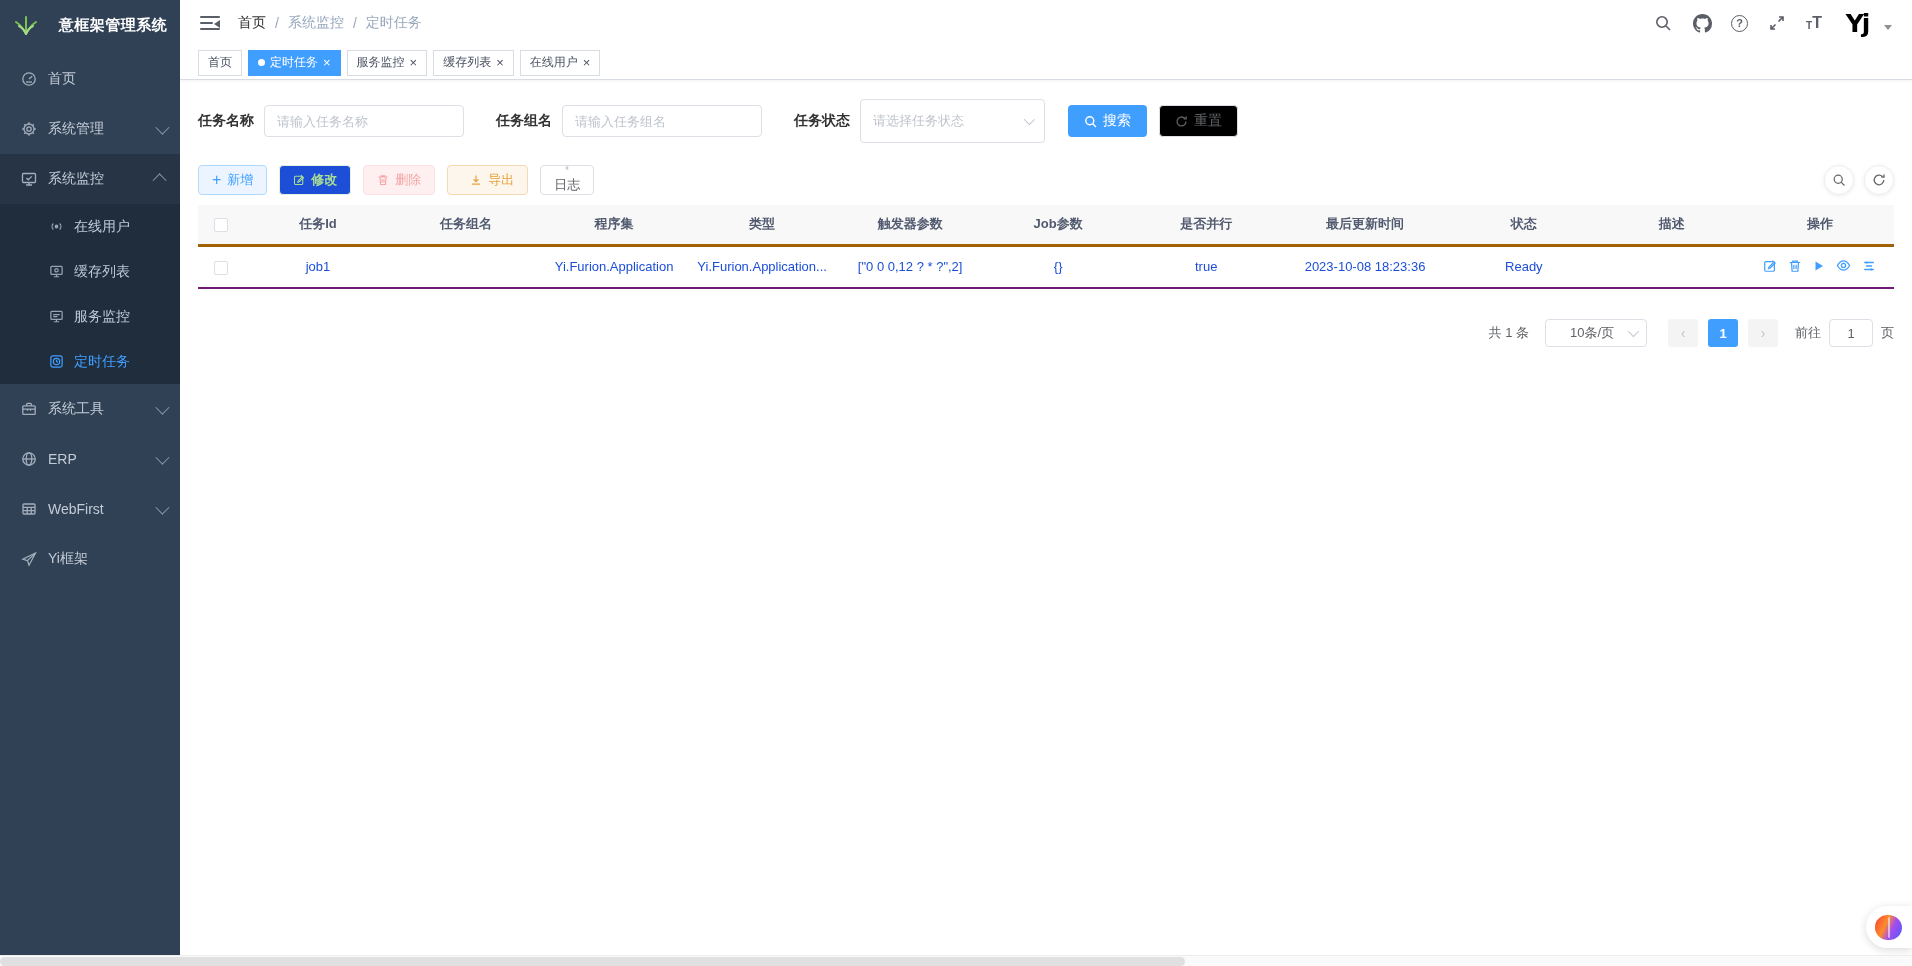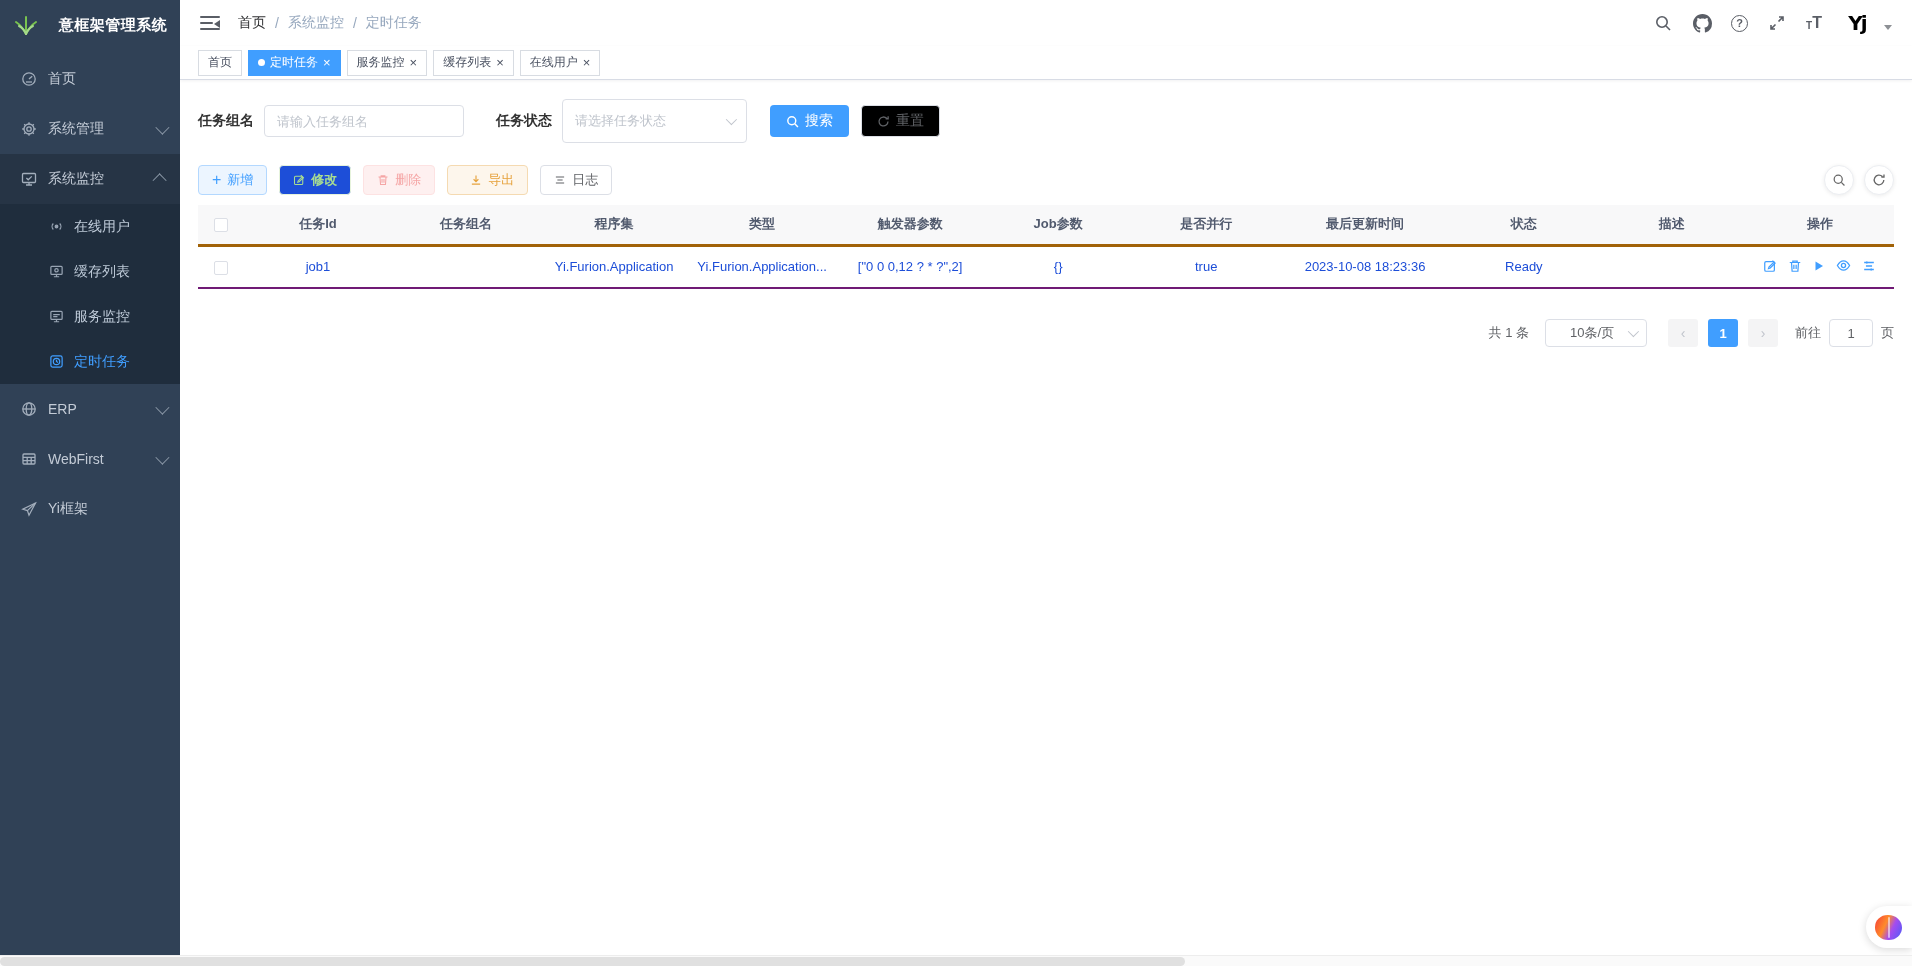--- a/index.html
+++ b/index.html
@@ -38,21 +38,21 @@
   .breadcrumb { display:flex; align-items:center; gap:9px; font-size:14px; }
   .bc-home { color:#303133; cursor:pointer; }
   .bc-sep { color:#97a8be; }
   .bc-item { color:#97a8be; }
   .nav-right { margin-left:auto; display:flex; align-items:center; gap:19px; color:#5a5e66; }
   .nav-ico { width:20px; height:20px; display:flex; align-items:center; justify-content:center; cursor:pointer; }
   .font-ico { display:flex; align-items:flex-end; cursor:pointer; font-weight:bold; color:#5a5e66; line-height:1; }
   .font-ico .t-sm { font-size:10px; }
   .font-ico .t-lg { font-size:16px; }
   .avatar { width:32px; height:32px; border-radius:4px; background:#fff; display:flex; align-items:center; justify-content:center; cursor:pointer; }
-  .avatar span { font-weight:900; font-size:20px; color:#000; font-family:"DejaVu Sans",sans-serif; letter-spacing:-2px; }
+  .avatar span { font-weight:900; font-size:25px; color:#000; font-family:"DejaVu Sans",sans-serif; letter-spacing:-2px; }
   .avatar-caret { width:0; height:0; border-left:4px solid transparent; border-right:4px solid transparent; border-top:5px solid #8d9095; margin-left:-8px; margin-top:8px; cursor:pointer; }
 
   .tabbar { height:34px; display:flex; align-items:center; gap:6px; padding:0 18px; border-bottom:1px solid #d8dce5; box-shadow:0 1px 3px rgba(0,21,41,.06); background:#fff; }
   .tab { height:26px; display:inline-flex; align-items:center; gap:5px; padding:0 9px; border:1px solid #d8dce2; background:#fff; color:#495060; font-size:12px; cursor:pointer; }
   .tab .tab-close { font-size:13px; line-height:1; color:inherit; cursor:pointer; }
   .tab.active { background:#409eff; border-color:#409eff; color:#fff; }
   .tab .dot { width:7px; height:7px; border-radius:50%; background:#fff; display:inline-block; }
 
   .content { padding:15px 18px 0; flex:1; }
 
@@ -69,21 +69,21 @@
   .btn-primary { background:#409eff; color:#fff; margin-left:23px; }
   .btn-plain { background:#000000; border-color:#dcdfe6; color:#606266; margin-left:12px; }
 
   
   .toolbar { display:flex; align-items:center; margin-bottom:10px; }
   .tbtn { height:30px; border-radius:4px; padding:0 13px; font-size:13px; display:inline-flex; align-items:center; gap:6px; margin-right:12px; border:1px solid; cursor:pointer; font-family:inherit; background:#fff; }
   .tbtn-add    { background:#ecf5ff; border-color:#b3d8ff; color:#409eff; }
   .tbtn-edit   { background:#1d4ed8; border-color:#e6f3dc; color:#a9dd91; cursor:not-allowed;font-weight:bold; }
   .tbtn-del    { background:#fef0f0; border-color:#fde2e2; color:#f5a5a5; cursor:not-allowed; }
   .tbtn-export { background:#fdf6ec; border-color:#f5dab1; color:#e6a23c;padding-left:22px; }
-  .tbtn-log    { background:#fff; border-color:#dcdfe6; color:#606266; }
+  .tbtn-log    { background:#fff; border-color:#dcdfe6; color:#606266;flex-direction:column; }
   .tbtn .plus { font-size:16px; line-height:1; font-weight:normal; }
   .toolbar-right { margin-left:auto; display:flex; gap:10px; }
   .circle-btn { width:30px; height:30px; border-radius:50%; border:1px solid #eceef2; background:#fff; display:flex; align-items:center; justify-content:center; color:#666; cursor:pointer; box-shadow:0 1px 4px rgba(0,0,0,.08); }
 
   
   table { width:100%; border-collapse:collapse; table-layout:fixed; font-size:13px; }
   thead th { background:#f8f8f9; color:#515a6e; font-weight:bold; height:40px; text-align:center; border-bottom:3px solid #a16207; white-space:nowrap; overflow:hidden; }
   tbody td { height:43px; text-align:center; color:#1d4ed8; border-bottom:2px solid #701a75; white-space:nowrap; overflow:hidden; text-overflow:ellipsis; }
   .checkbox { width:14px; height:14px; border:1px solid #dcdfe6; border-radius:2px; background:#fff; display:inline-block; vertical-align:middle; cursor:pointer; }
   .op-icons { display:inline-flex; align-items:center; gap:11px; color:#409eff; }
@@ -204,20 +204,30 @@
           <svg width="15" height="15" viewBox="0 0 16 16" fill="none" stroke="currentColor" stroke-width="1.3">
             <rect x="2" y="2" width="12" height="12" rx="2"></rect>
               <circle cx="8" cy="8" r="3.4"></circle>
               <path d="M8 6.2 V8 l1.6 1"></path>
           </svg>
         </span>
         <span>定时任务</span>
       </div>
     </div>
 
+    <div class="menu-item">
+      <span class="mi-icon">
+        <svg width="16" height="16" viewBox="0 0 16 16" fill="none" stroke="currentColor" stroke-width="1.3">
+          <rect x="1.8" y="4.8" width="12.4" height="8.6" rx="1"></rect>
+            <path d="M5.6 4.8 V3.4 a1 1 0 0 1 1 -1 h2.8 a1 1 0 0 1 1 1 v1.4 M1.8 8.2 h12.4 M6.5 8.2 v1.6 M9.5 8.2 v1.6"></path>
+        </svg>
+      </span>
+      <span class="mi-label">系统工具</span>
+      <i class="chev down"></i>
+    </div>
 
     <div class="menu-item">
       <span class="mi-icon">
         <svg width="16" height="16" viewBox="0 0 16 16" fill="none" stroke="currentColor" stroke-width="1.3">
           <circle cx="8" cy="8" r="6.2"></circle>
             <ellipse cx="8" cy="8" rx="2.8" ry="6.2"></ellipse>
             <path d="M1.8 8 h12.4"></path>
         </svg>
       </span>
       <span class="mi-label">ERP</span>
@@ -314,20 +324,24 @@
     </span>
     <span class="tab">
       <span>在线用户</span>
       <span class="tab-close">×</span>
     </span>
   </div>
 
   <div class="content">
 
     <div class="filters">
+      <div class="f-group">
+        <label class="f-label">任务名称</label>
+        <input class="f-input" placeholder="请输入任务名称" style="">
+      </div>
       <div class="f-group">
         <label class="f-label">任务组名</label>
         <input class="f-input" placeholder="请输入任务组名" style="">
       </div>
       <div class="f-group" style="margin-right:0;">
         <label class="f-label">任务状态</label>
         <div class="f-select">
           <span class="sel-text">请选择任务状态</span>
           <i class="sel-chev"></i>
         </div>

